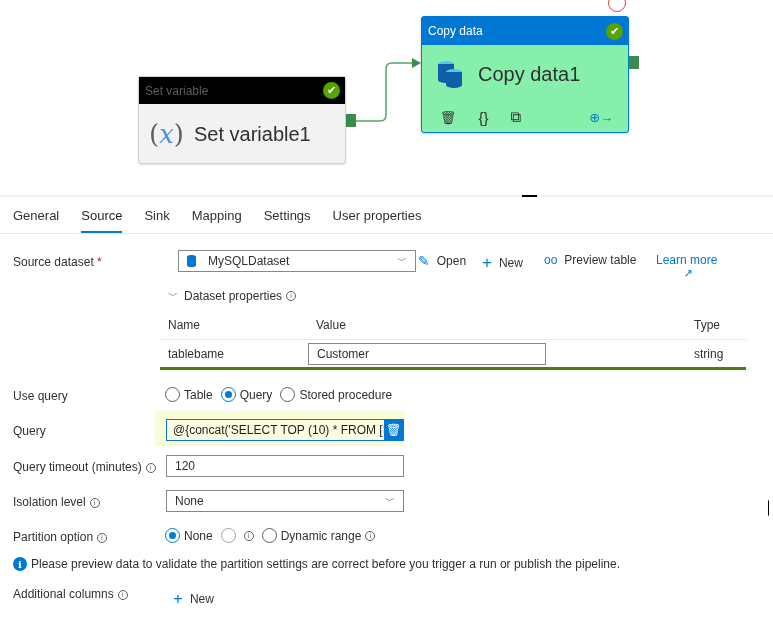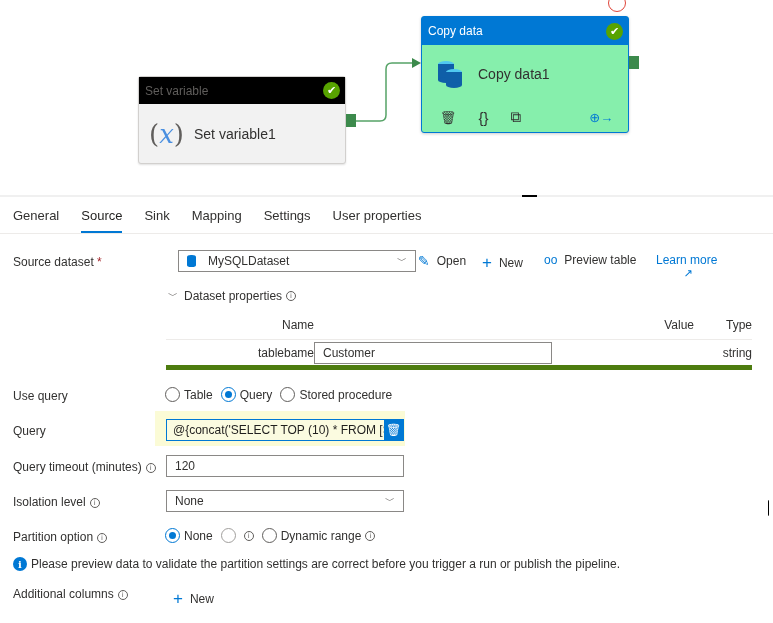--- a/index.html
+++ b/index.html
@@ -10,21 +10,21 @@
     font-size: 12px; color: #323130;
   }
   
   .canvas { position: absolute; left: 0; top: 0; width: 773px; height: 196px; background: #fff; }
   .node { position: absolute; border-radius: 3px; }
   .node-set { left: 138px; top: 76px; width: 208px; height: 88px; background: #f2f2f2; border: 1px solid #d2d0ce; box-shadow: 0 1px 2px rgba(0,0,0,0.12); }
   .node-set .hdr { height: 27px; background: #000000; display: flex; align-items: center; justify-content: space-between; padding: 0 5px 0 6px; color: #605e5c; font-size: 12px; }
   .node-set .body { display: flex; align-items: center; height: 60px; padding-left: 10px; }
   .fx { font-family: "DejaVu Serif", serif; font-size: 26px; color: #605e5c; }
   .fx i { color: #4a8fe0; font-style: italic; }
-  .node-title { font-size: 14px; color: #323130; margin-left: 10px; }
+  .node-title { font-size: 20px; color: #323130; margin-left: 10px; }
   .check { width: 17px; height: 17px; border-radius: 50%; background: #57a300; color: #fff; display: inline-flex; align-items: center; justify-content: center; font-size: 11px; font-weight: bold; }
   .node-copy { left: 421px; top: 16px; width: 208px; height: 117px; background: #86efac; border: 1px solid #0078d4; box-shadow: 0 1px 3px rgba(0,0,0,0.2); }
   .node-copy .hdr { height: 28px; background: #0078d4; color: #fff; display: flex; align-items: center; justify-content: space-between; padding: 0 5px 0 6px; font-size: 12px; }
   .node-copy .body { display: flex; align-items: center; height: 58px; padding-left: 14px; }
   .node-copy .actions { display: flex; align-items: center; padding-left: 18px; height: 28px; gap: 22px; color: #323130; font-size: 15px; }
   .node-copy .actions .run { margin-left: 46px; color: #0078d4; font-size: 13px; }
   .port { position: absolute; width: 10px; height: 13px; background: #3c8a4c; }
   .red-circle { position: absolute; left: 608px; top: -6px; width: 18px; height: 18px; border: 1.5px solid #e0453a; border-radius: 50%; }
   .divider-line { position: absolute; left: 0; top: 195px; width: 773px; height: 2px; background: #f0f0f0; }
   .drag-handle { position: absolute; left: 522px; top: 195px; width: 15px; height: 2px; background: #000; }
@@ -41,23 +41,23 @@
   .req { color: #a4262c; }
   .select { position: absolute; height: 22px; border: 1px solid #8a8886; background: #fff; display: flex; align-items: center; padding-left: 8px; font-size: 12px; color: #323130; }
   .select .chev { position: absolute; right: 8px; top: 3px; color: #605e5c; font-size: 10px; }
   .db-mini { width: 9px; height: 12px; background: #0078d4; border-radius: 4px/2px; margin-right: 12px; }
   .input { position: absolute; height: 22px; border: 1px solid #8a8886; background: #fff; padding-left: 8px; font-size: 12px; display: flex; align-items: center; color: #323130; }
   .toolbar-item { position: absolute; top: 253px; display: flex; align-items: center; font-size: 12px; color: #323130; }
   .toolbar-item .ic { color: #0078d4; margin-right: 7px; font-size: 14px; }
   .link { color: #0078d4; flex-direction: column; }
   .ds-props { position: absolute; left: 168px; top: 289px; font-size: 12px; display: flex; align-items: center; }
   .ds-props .chev { font-size: 10px; margin-right: 6px; color: #605e5c; }
-  .prop-table { position: absolute; left: 166px; top: 310px; width: 586px; text-align: right; }
+  .prop-table { position: absolute; left: 160px; top: 310px; width: 586px; }
   .prop-head { display: flex; height: 30px; align-items: center; border-bottom: 1px solid #edebe9; font-size: 12px; }
-  .prop-row { display: flex; height: 30px; align-items: center; border-bottom: 5px solid #4d7c0f; font-size: 12px; }
+  .prop-row { display: flex; height: 30px; align-items: center; border-bottom: 3px solid #4d7c0f; font-size: 12px; }
   .c1 { width: 148px; padding-left: 8px; }
   .c2 { width: 380px; position: relative; }
   .c3 { flex: 1; padding-left: 6px; }
   .radio-group { position: absolute; display: flex; align-items: center; font-size: 12px; }
   .radio { display: inline-flex; align-items: center; margin-right: 8px; }
   .radio .circ { width: 15px; height: 15px; border: 1px solid #605e5c; border-radius: 50%; margin-right: 4px; position: relative; background: #fff; }
   .radio.on .circ { border-color: #0078d4; }
   .radio.on .circ::after { content: ""; position: absolute; left: 3px; top: 3px; width: 7px; height: 7px; border-radius: 50%; background: #0078d4; }
   .radio.disabled { color: #c8c6c4; }
   .radio.disabled .circ { border-color: #a19f9d; }

